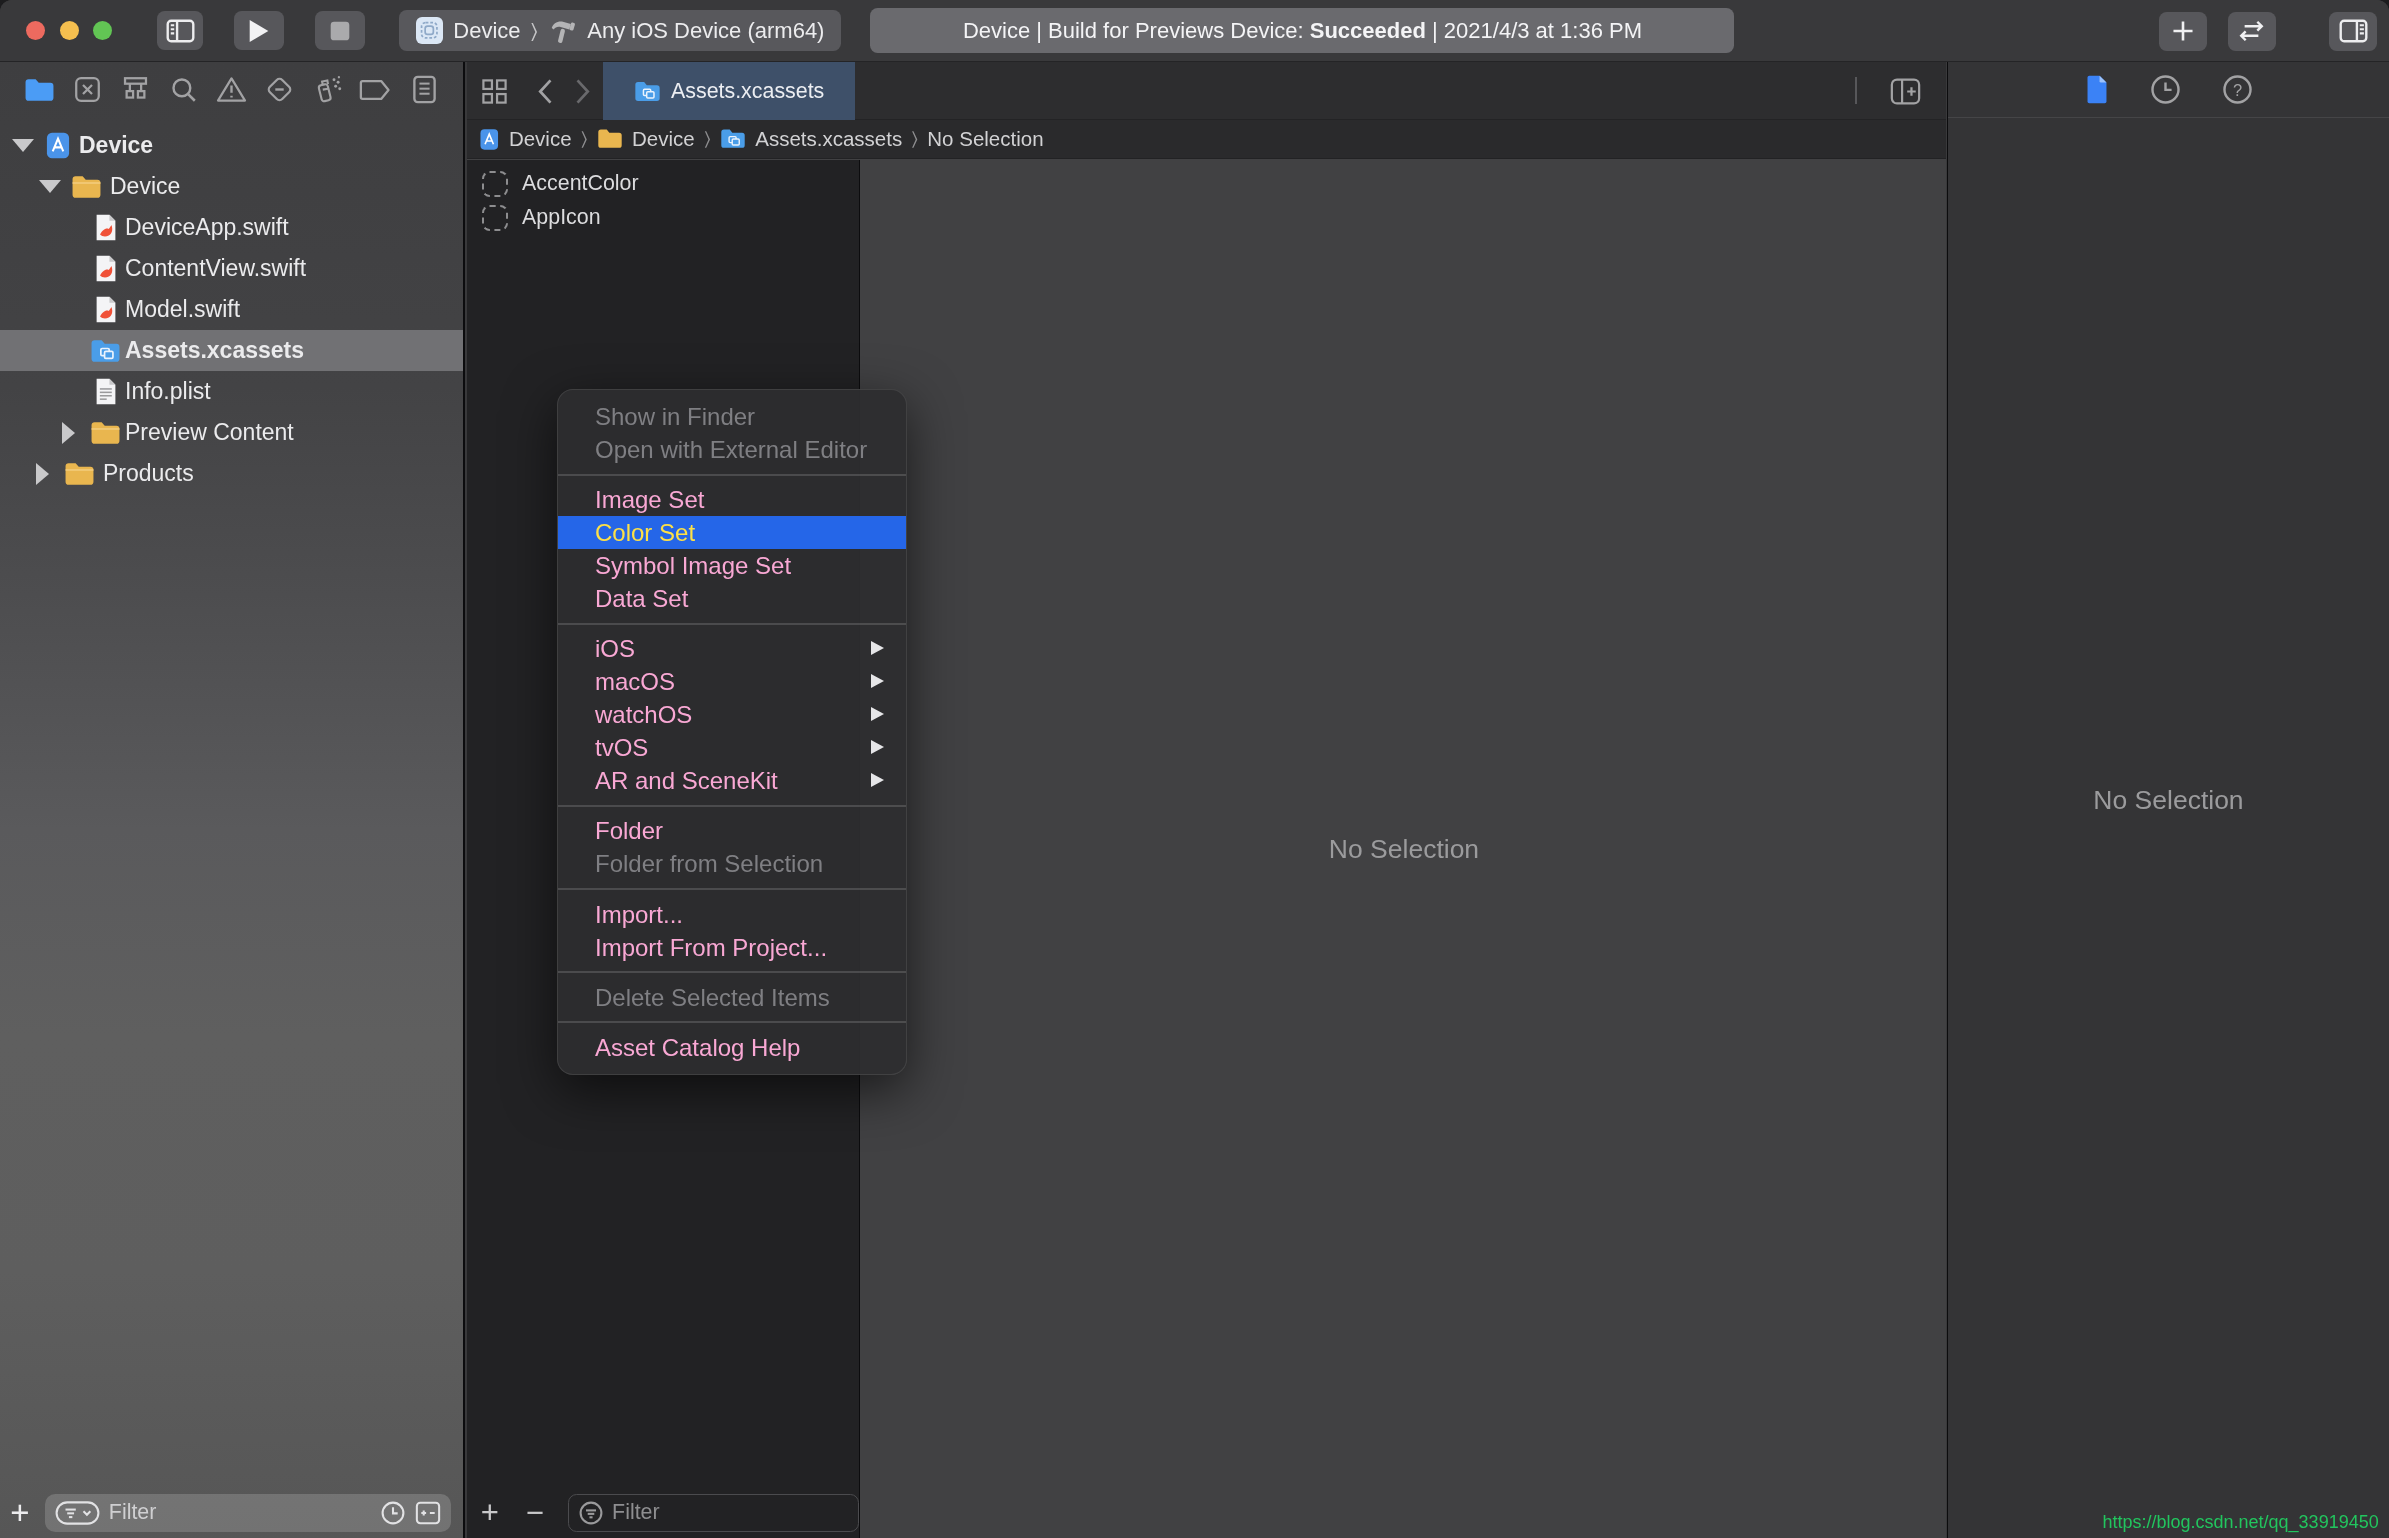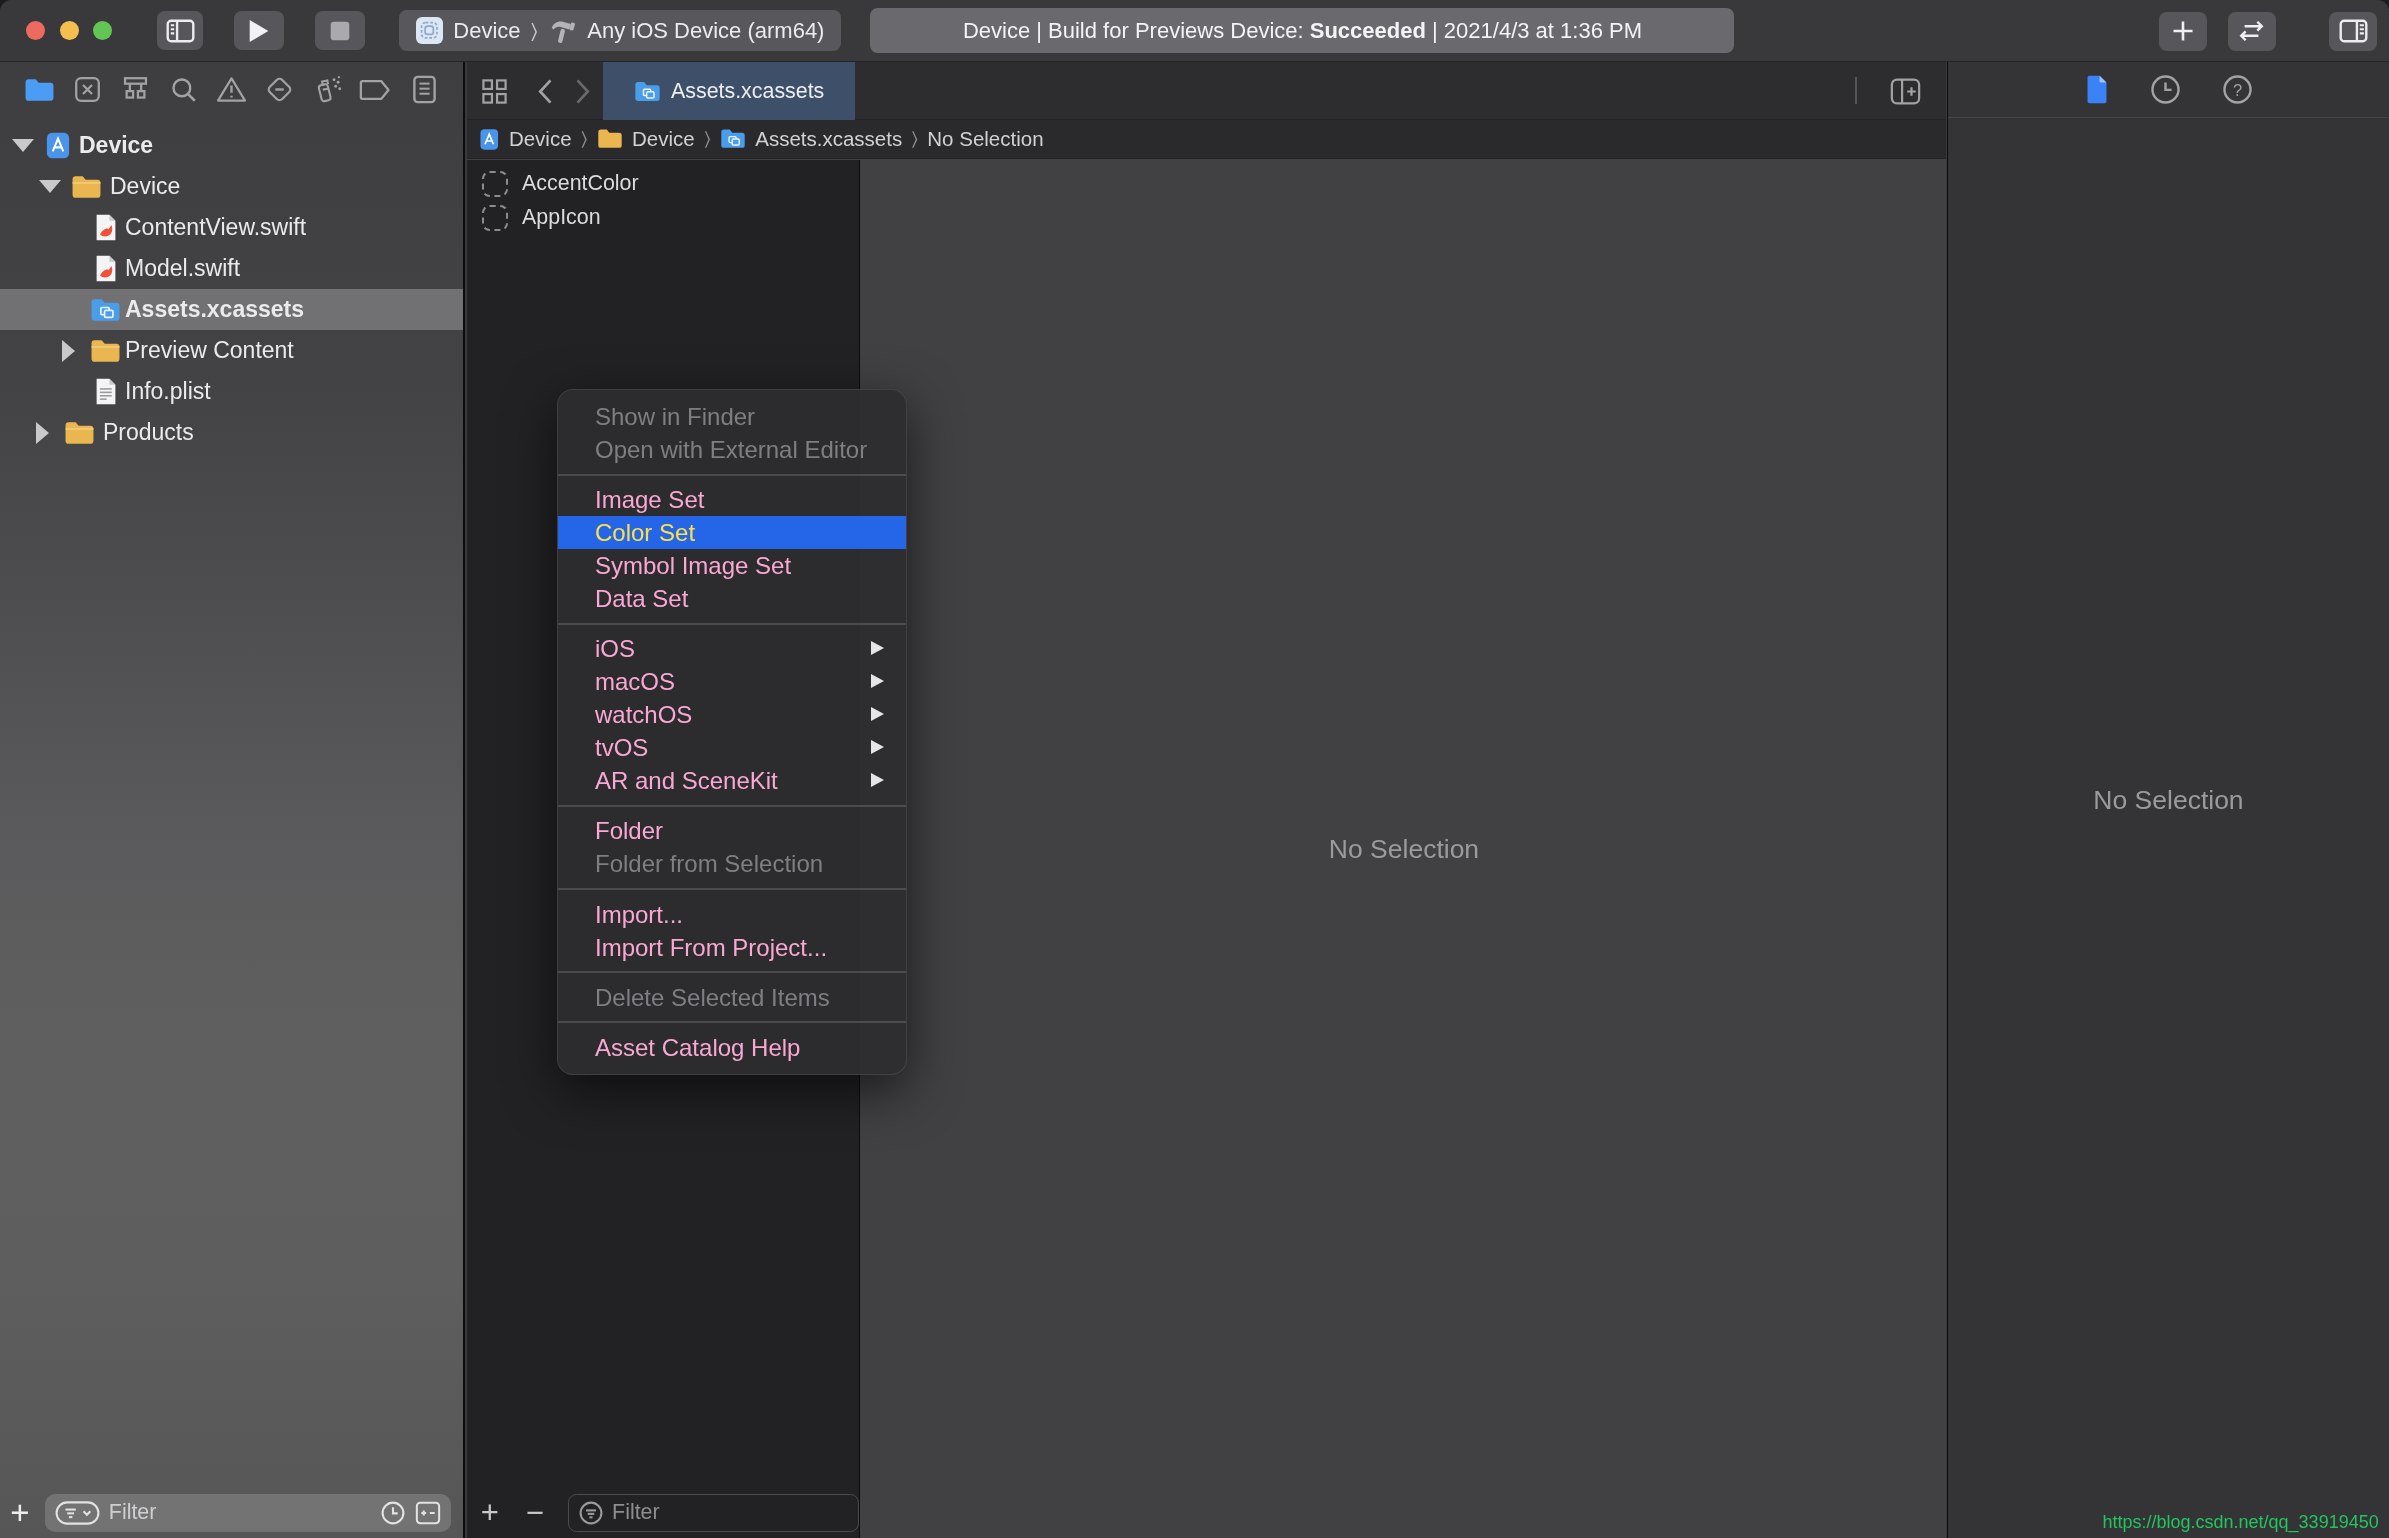--- a/index.html
+++ b/index.html
@@ -287,20 +287,30 @@
         <span class="tlabel" style="left:110px">Device</span>
       </div>
       <div class="trow">
         <span class="ticon" style="left:89px">
           <svg width="24" height="29" viewBox="0 0 14 17">
               <path d="M1.5 1 h7.5 l3.5 3.5 V16 h-11 Z" fill="#f4f4f6"></path>
               <path d="M9 1 l3.5 3.5 H9 Z" fill="#c9c9cb"></path>
               <path d="M3.5 12.6 C4.8 10.2 7 8.4 8.6 9.4 C9.4 8.2 10 7.4 10.2 7 C11.2 9.6 10.6 12 8.6 13.2 C6.8 14.2 4.6 13.8 3.5 12.6 Z" fill="#f05138"></path>
             </svg>
         </span>
+        <span class="tlabel" style="left:125px">DeviceApp.swift</span>
+      </div>
+      <div class="trow">
+        <span class="ticon" style="left:89px">
+          <svg width="24" height="29" viewBox="0 0 14 17">
+              <path d="M1.5 1 h7.5 l3.5 3.5 V16 h-11 Z" fill="#f4f4f6"></path>
+              <path d="M9 1 l3.5 3.5 H9 Z" fill="#c9c9cb"></path>
+              <path d="M3.5 12.6 C4.8 10.2 7 8.4 8.6 9.4 C9.4 8.2 10 7.4 10.2 7 C11.2 9.6 10.6 12 8.6 13.2 C6.8 14.2 4.6 13.8 3.5 12.6 Z" fill="#f05138"></path>
+            </svg>
+        </span>
         <span class="tlabel" style="left:125px">ContentView.swift</span>
       </div>
       <div class="trow">
         <span class="ticon" style="left:89px">
           <svg width="24" height="29" viewBox="0 0 14 17">
               <path d="M1.5 1 h7.5 l3.5 3.5 V16 h-11 Z" fill="#f4f4f6"></path>
               <path d="M9 1 l3.5 3.5 H9 Z" fill="#c9c9cb"></path>
               <path d="M3.5 12.6 C4.8 10.2 7 8.4 8.6 9.4 C9.4 8.2 10 7.4 10.2 7 C11.2 9.6 10.6 12 8.6 13.2 C6.8 14.2 4.6 13.8 3.5 12.6 Z" fill="#f05138"></path>
             </svg>
         </span>
@@ -308,45 +318,45 @@
       </div>
       <div class="trow sel">
         <span class="ticon" style="left:89px">
           <svg width="31" height="26" viewBox="0 0 20 16">
               <path d="M1 3 q0-2 2-2 h4.5 l2 2.4 H17 q2 0 2 2 V13 q0 2-2 2 H3 q-2 0-2-2 Z" fill="#4a9de8"></path>
               <rect x="7" y="6.4" width="5.4" height="4.6" rx="0.8" fill="none" stroke="#eaf3fd" stroke-width="1.1"></rect>
               <rect x="9.4" y="8.2" width="5.4" height="4.6" rx="0.8" fill="#4a9de8" stroke="#eaf3fd" stroke-width="1.1"></rect>
             </svg>
         </span>
         <span class="tlabel" style="left:125px">Assets.xcassets</span>
-      </div>
-      <div class="trow">
-        <span class="disc closed" style="left:62px"></span>
-        <span class="ticon" style="left:89px">
-          <svg width="31" height="26" viewBox="0 0 20 16">
-              <path d="M1 3 q0-2 2-2 h4.5 l2 2.4 H17 q2 0 2 2 V13 q0 2-2 2 H3 q-2 0-2-2 Z" fill="#e9b64f"></path>
-              <path d="M1 5.4 H19" stroke="#f3cd7e" stroke-width="1"></path>
-            </svg>
-        </span>
-        <span class="tlabel" style="left:125px">Preview Content</span>
       </div>
       <div class="trow">
         <span class="ticon" style="left:89px">
           <svg width="24" height="29" viewBox="0 0 14 17">
               <path d="M1.5 1 h7.5 l3.5 3.5 V16 h-11 Z" fill="#f4f4f6"></path>
               <path d="M9 1 l3.5 3.5 H9 Z" fill="#c9c9cb"></path>
               <g stroke="#9a9a9c" stroke-width="0.9">
                 <line x1="3.4" y1="7" x2="10.4" y2="7"></line>
                 <line x1="3.4" y1="9" x2="10.4" y2="9"></line>
                 <line x1="3.4" y1="11" x2="10.4" y2="11"></line>
                 <line x1="3.4" y1="13" x2="7.4" y2="13"></line>
               </g>
             </svg>
         </span>
         <span class="tlabel" style="left:125px">Info.plist</span>
+      </div>
+      <div class="trow">
+        <span class="disc closed" style="left:62px"></span>
+        <span class="ticon" style="left:89px">
+          <svg width="31" height="26" viewBox="0 0 20 16">
+              <path d="M1 3 q0-2 2-2 h4.5 l2 2.4 H17 q2 0 2 2 V13 q0 2-2 2 H3 q-2 0-2-2 Z" fill="#e9b64f"></path>
+              <path d="M1 5.4 H19" stroke="#f3cd7e" stroke-width="1"></path>
+            </svg>
+        </span>
+        <span class="tlabel" style="left:125px">Preview Content</span>
       </div>
       <div class="trow">
         <span class="disc closed" style="left:36px"></span>
         <span class="ticon" style="left:63px">
           <svg width="31" height="26" viewBox="0 0 20 16">
               <path d="M1 3 q0-2 2-2 h4.5 l2 2.4 H17 q2 0 2 2 V13 q0 2-2 2 H3 q-2 0-2-2 Z" fill="#e9b64f"></path>
               <path d="M1 5.4 H19" stroke="#f3cd7e" stroke-width="1"></path>
             </svg>
         </span>
         <span class="tlabel" style="left:103px">Products</span>

